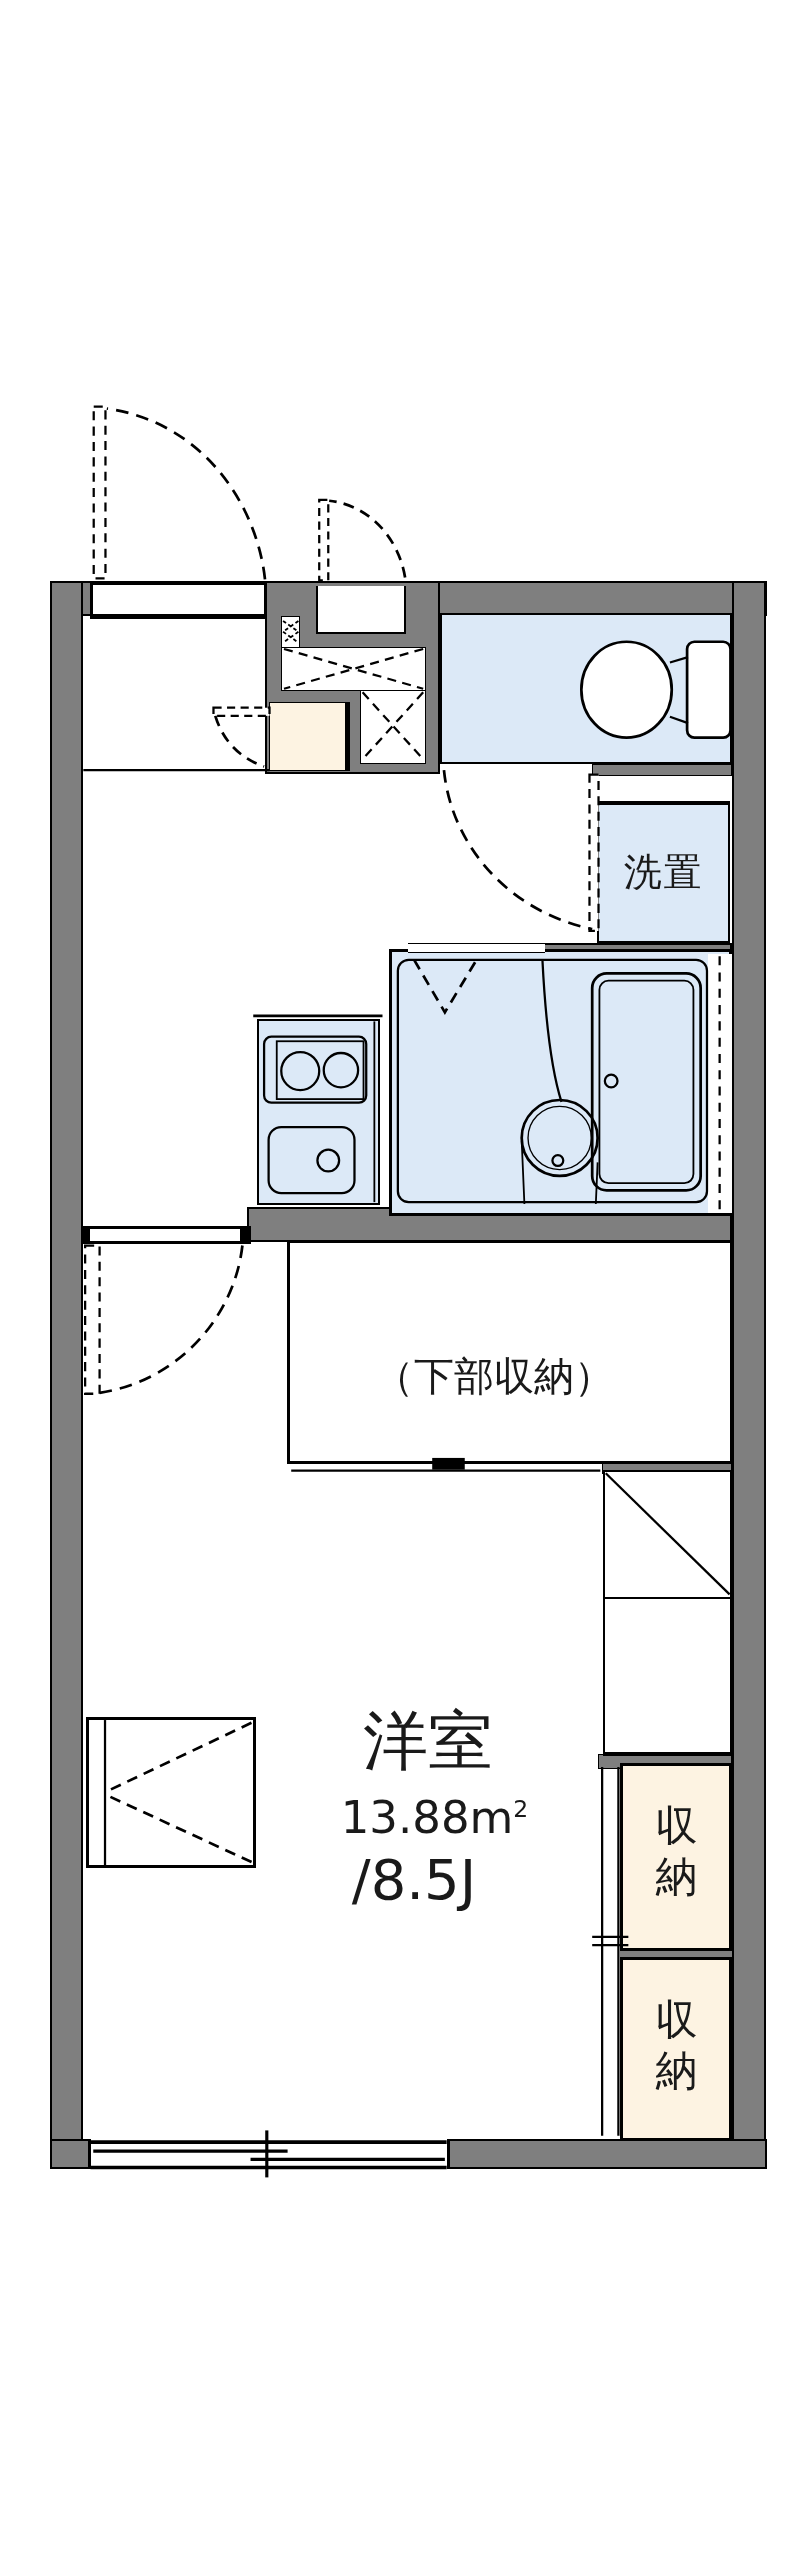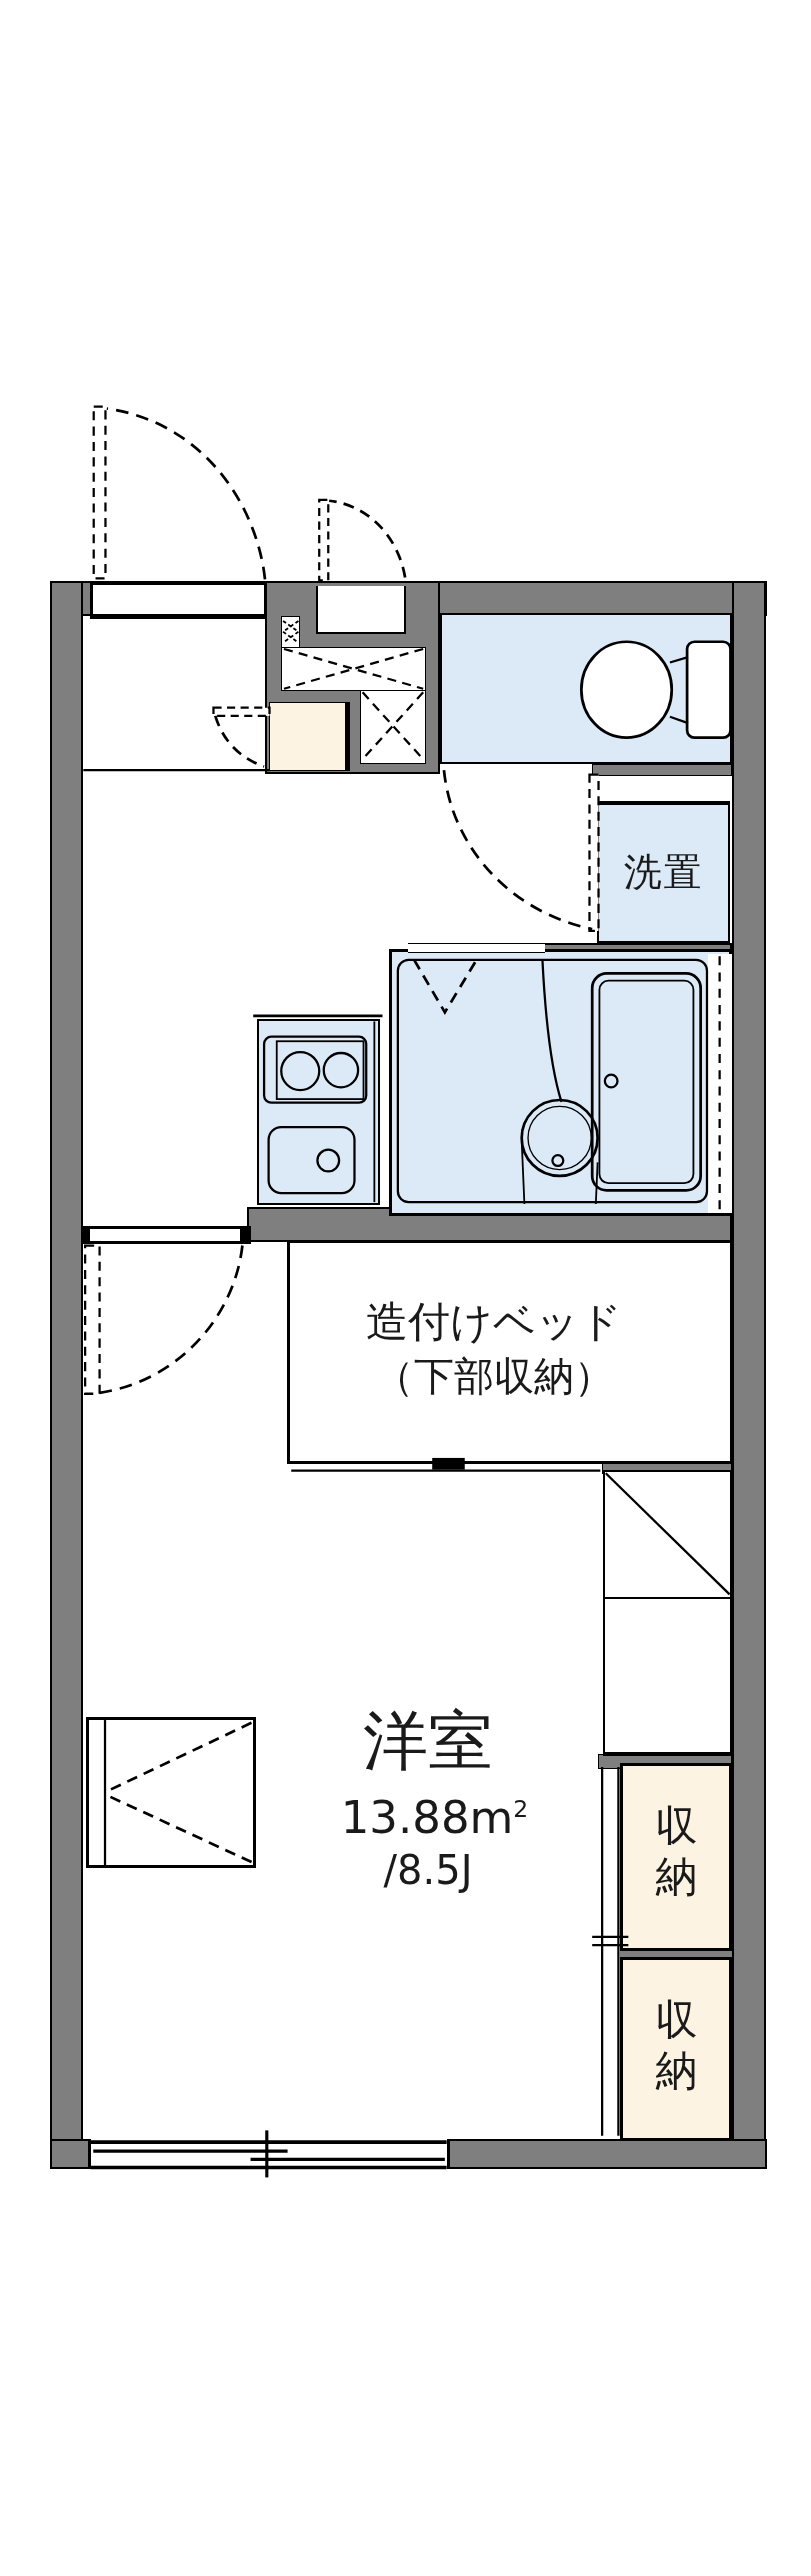--- a/index.html
+++ b/index.html
@@ -159,26 +159,25 @@
       <path d="M100,2370 L494,2370" stroke-width="4"></path>
       <path d="M100,2398 L494,2398" stroke-width="4"></path>
       <path d="M103,2380 L318,2380" stroke-width="3.5"></path>
       <path d="M277,2389 L492,2389" stroke-width="3.5"></path>
       <path d="M295,2357 L295,2409" stroke-width="3.5"></path>
     </g>
   </svg>
 
   <div class="abs lbl" style="left:597px;top:847px;width:133px;font-size:38px;letter-spacing:1.8px;">洗置</div>
 
-  <div class="abs lbl" style="left:289px;top:1294px;width:410px;font-size:42px;">造付けベッド</div>
   <div class="abs lbl" style="left:247px;top:1697px;width:362px;font-size:65px;">洋室</div>
 
   <div class="abs lbl" style="left:289px;top:1349px;width:410px;font-size:40px;">（下部収納）</div>
   <div class="abs lbl" style="left:249px;top:1791px;width:371px;font-size:45px;">
     <span>13.88</span><span>m</span><sup style="font-size:23.5px;">2</sup>
   </div>
-  <div class="abs lbl" style="left:247px;top:1847px;width:362px;font-size:40px;">/8.5J</div>
+  <div class="abs lbl" style="left:233px;top:1847px;width:362px;font-size:56px;">/8.5J</div>
 
   <div class="abs lbl" style="left:654px;top:1800px;width:45px;font-size:42px;line-height:1.22;white-space:normal;">収納</div>
   <div class="abs lbl" style="left:654px;top:1994px;width:45px;font-size:42px;line-height:1.22;white-space:normal;">収納</div>
 
 </div>
 
 
 </body></html>

